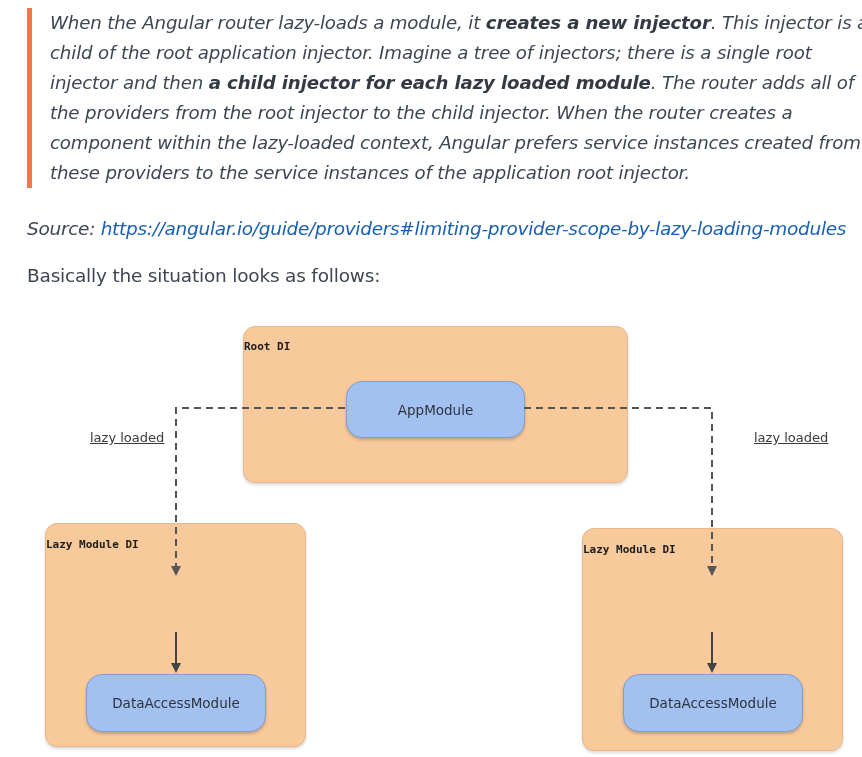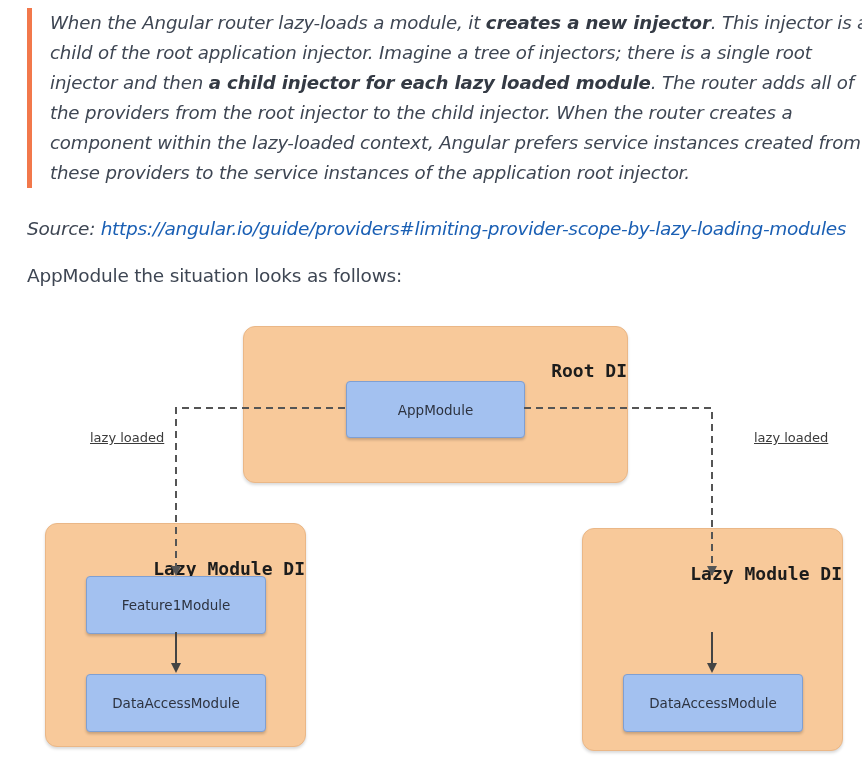--- a/index.html
+++ b/index.html
@@ -11,55 +11,54 @@
              color: #3e4653; letter-spacing: -0.15px; }
   .quote b { font-weight: bold; color: #343a44; text-align: center; }
   .source { position: absolute; left: 27px; top: 218px; font-size: 18.5px;
             font-style: italic; color: #3e4653; white-space: nowrap; letter-spacing: -0.3px; }
   .source a { color: #1a5fb4; text-decoration: none; }
   .intro { position: absolute; left: 27px; top: 265px; font-size: 18.5px;
            color: #3e4653; white-space: nowrap; letter-spacing: -0.2px; }
   .diagram { position: absolute; left: 0; top: 300px; width: 862px; height: 457px; }
   .di { position: absolute; background: #f8c99a; border: 1px solid #eab787;
         border-radius: 12px; box-shadow: 0 2px 3px rgba(0,0,0,0.15); }
-  .di-title { position: absolute; left: 0; right: 0; text-align: right;
+  .di-title { position: absolute; left: 0; right: 0; text-align: left;
               font-family: "DejaVu Sans Mono", monospace; font-weight: bold;
-              font-size: 18px; color: #1c1c1c; margin-top: 20px; }
+              font-size: 11px; color: #1c1c1c; }
   .mod { position: absolute; background: #a3c1f0; border: 1px solid #7f9fd2;
-         border-radius: 4px; box-shadow: 0 2px 3px rgba(0,0,0,0.2);
+         border-radius: 16px; box-shadow: 0 2px 3px rgba(0,0,0,0.2);
          display: flex; align-items: center; justify-content: center;
          font-size: 13.5px; color: #2d3340; }
   .lazy-label { position: absolute; font-size: 13px; color: #3a3a3a; text-decoration: underline; }
   svg.lines { position: absolute; left: 0; top: 0; width: 862px; height: 457px; pointer-events: none; }
 </style>
 </head>
 <body>
 
 <div class="quote">
   <p>
     <span>When the Angular router lazy-loads a module, it </span><b>creates a new injector</b><span>. This injector is a child of the root application injector. Imagine a tree of injectors; there is a single root injector and then </span><b>a child injector for each lazy loaded module</b><span>. The router adds all of the providers from the root injector to the child injector. When the router creates a component within the lazy-loaded context, Angular prefers service instances created from these providers to the service instances of the application root injector.</span>
   </p>
 </div>
 
 <div class="source">
   <span>Source: </span><a>https://angular.io/guide/providers#limiting-provider-scope-by-lazy-loading-modules</a>
 </div>
 
-<div class="intro">AppModule the situation looks as follows:</div>
+<div class="intro">Basically the situation looks as follows:</div>
 
 <div class="diagram">
 
   <div class="di" style="left:243px; top:26px; width:383px; height:155px;">
     <div class="di-title" style="top:13px;">Root DI</div>
     <div class="mod" style="left:102px; top:54px; width:177px; height:55px;">AppModule</div>
   </div>
 
   <div class="di" style="left:45px; top:223px; width:259px; height:222px;">
     <div class="di-title" style="top:14px;">Lazy Module DI</div>
-    <div class="mod" style="left:40px; top:52px; width:178px; height:56px;">Feature1Module</div>
     <div class="mod" style="left:40px; top:150px; width:178px; height:56px;">DataAccessModule</div>
   </div>
 
   <div class="di" style="left:582px; top:228px; width:259px; height:221px;">
     <div class="di-title" style="top:14px;">Lazy Module DI</div>
     <div class="mod" style="left:40px; top:145px; width:178px; height:56px;">DataAccessModule</div>
   </div>
 
   <div class="lazy-label" style="left:90px; top:130px;">lazy loaded</div>
   <div class="lazy-label" style="left:754px; top:130px;">lazy loaded</div>

